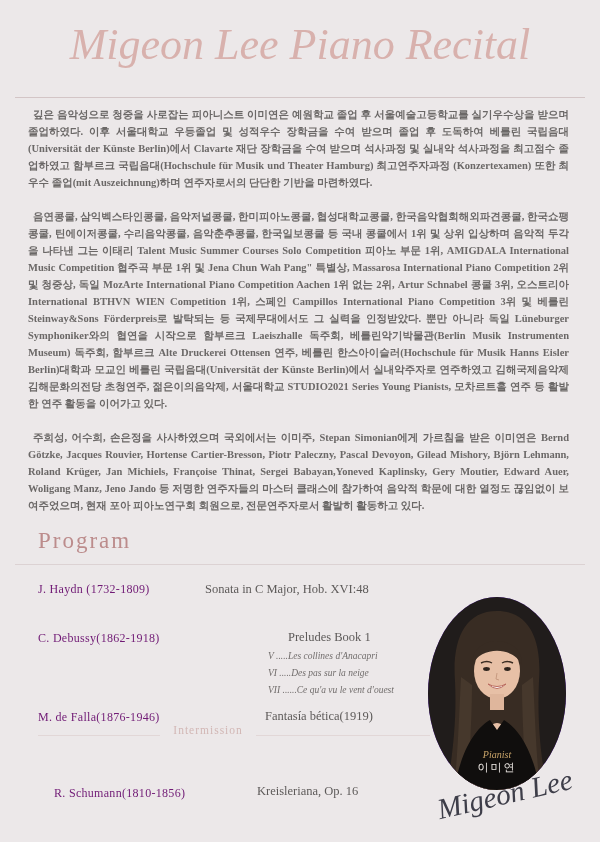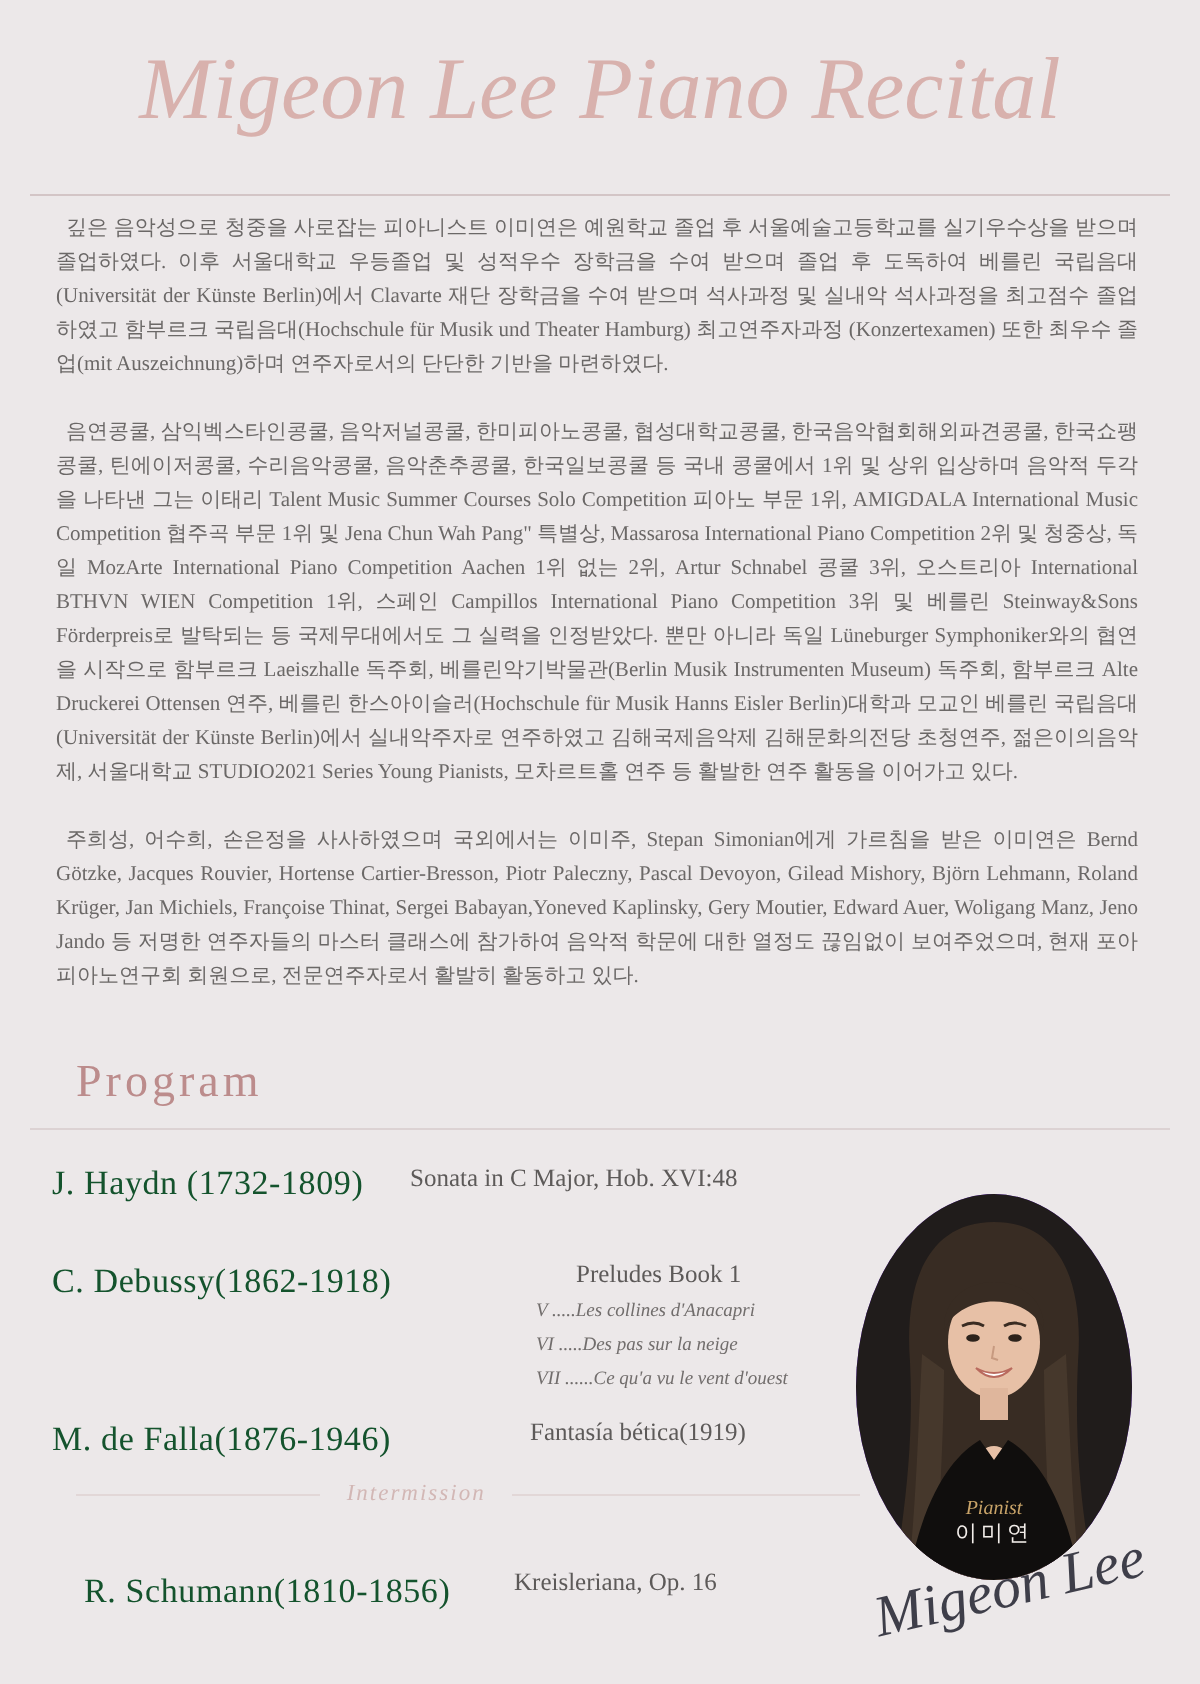--- a/index.html
+++ b/index.html
@@ -28,33 +28,33 @@
   .top-rule { top: 97px; left: 15px; width: 570px; }
   .program-rule { top: 564px; left: 15px; width: 570px; background: #dcd2d3; }
 
   
   .bio {
     position: absolute; top: 106px; left: 28px; width: 546px;
     color: #6b6867;
     font-size: 10.5px; line-height: 17px;
     text-align: justify;
   }
-  .bio p { margin: 0 5px 17px 0; text-indent: 5px; }
+  .bio p { margin: 0 5px 17px 0; text-indent: 5px; font-weight: bold; }
 
   
   .program-heading {
     position: absolute; top: 528px; left: 38px;
     font-size: 23px; font-weight: 400;
     letter-spacing: 2px;
     color: #bc8c8c;
     margin: 0;
   }
   .composer {
-    position: absolute; left: 26px;
-    font-size: 17px; color: #14532d; letter-spacing: 0.3px;
+    position: absolute; left: 38px;
+    font-size: 12px; color: #701a75; letter-spacing: 0.3px;
     white-space: nowrap;
   }
   .piece {
     position: absolute;
     font-size: 12.5px; color: #5d5a59;
     white-space: nowrap;
   }
   .row1-composer { top: 582px; }
   .row1-piece    { top: 582px; left: 205px; }
   .row2-composer { top: 631px; }
@@ -63,23 +63,23 @@
     position: absolute; top: 648px; left: 268px;
     font-size: 9.5px; font-style: italic; color: #716d6c;
     line-height: 17px; white-space: nowrap;
   }
   .row3-composer { top: 710px; }
   .row3-piece    { top: 709px; left: 265px; }
   .row4-composer { top: 786px; margin-left: 16px; }
   .row4-piece    { top: 784px; left: 257px; }
 
   .intermission {
-    position: absolute; top: 741px; left: 38px; width: 392px;
-    display: flex; align-items: center;
-    color: #d2b7b5; font-size: 11.5px; letter-spacing: 1px; font-style: italic;
+    position: absolute; top: 724px; left: 38px; width: 392px;
+    display: flex; align-items: flex-end;
+    color: #d2b7b5; font-size: 11.5px; letter-spacing: 1px;
   }
   .intermission .line { height: 1px; background: #e2d7d7; }
   .intermission .line.left  { width: 125px; margin-right: 13px; }
   .intermission .line.right { width: 178px; margin-left: 13px; }
 
   
   .photo {
     position: absolute; top: 597px; left: 428px;
     width: 138px; height: 193px;
     border-radius: 50%;

